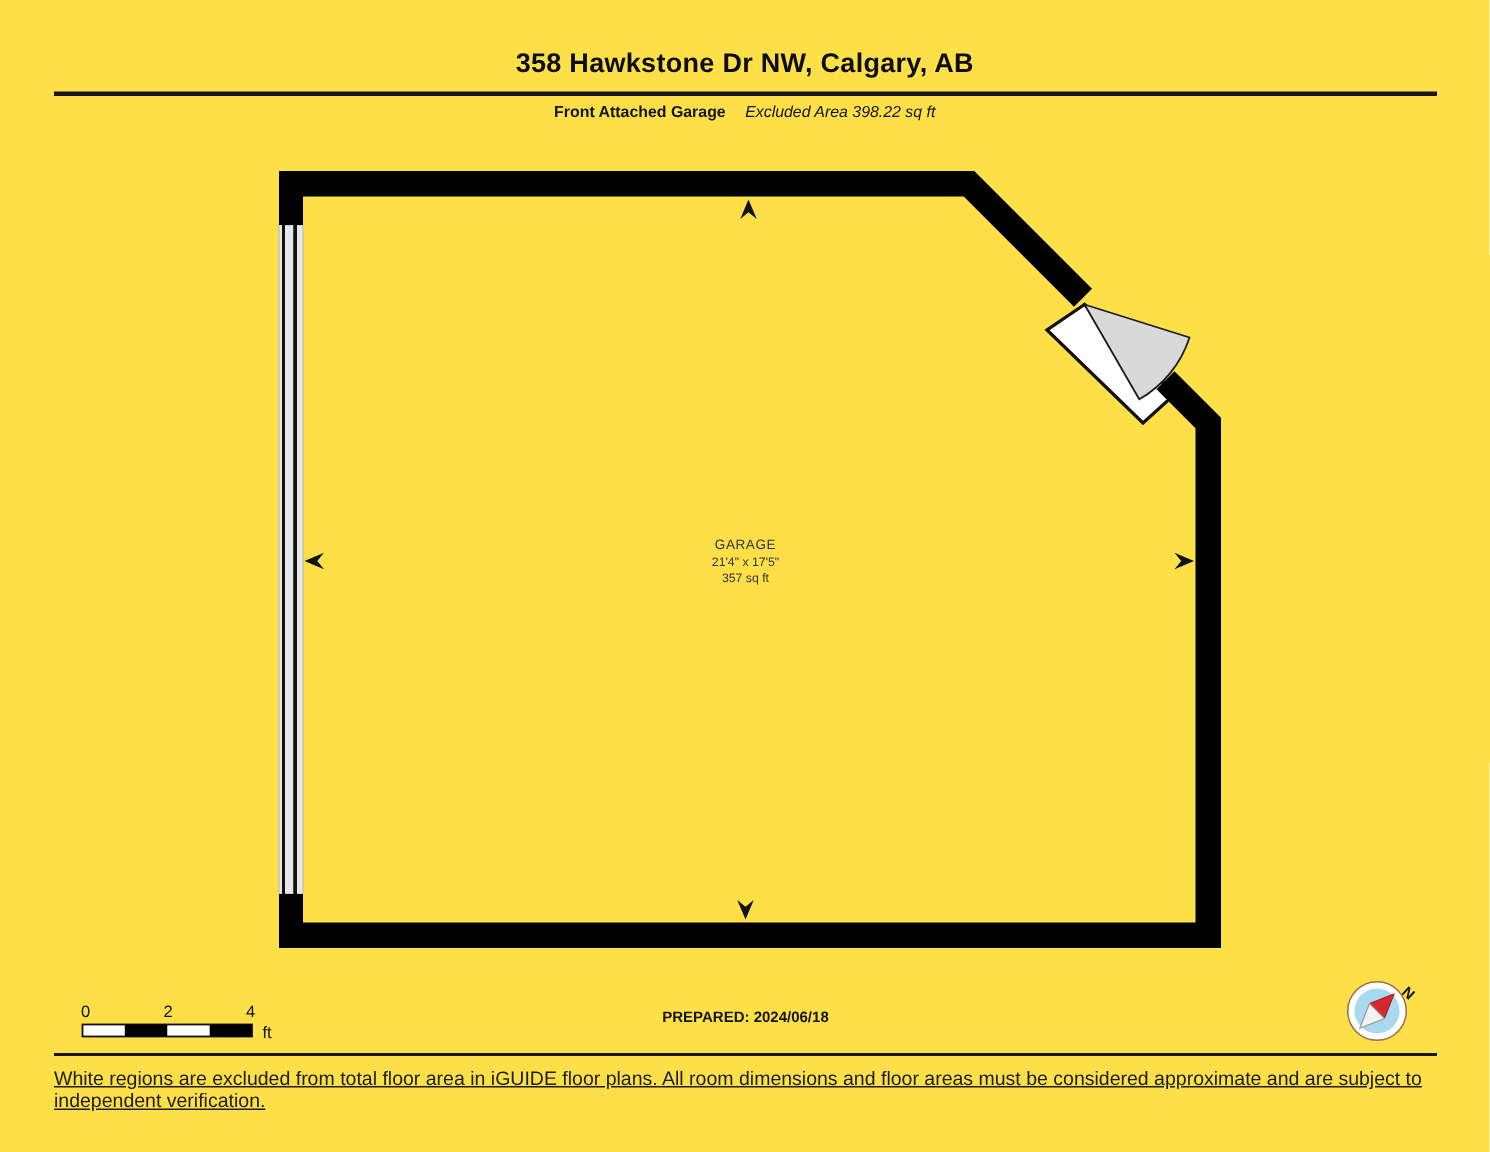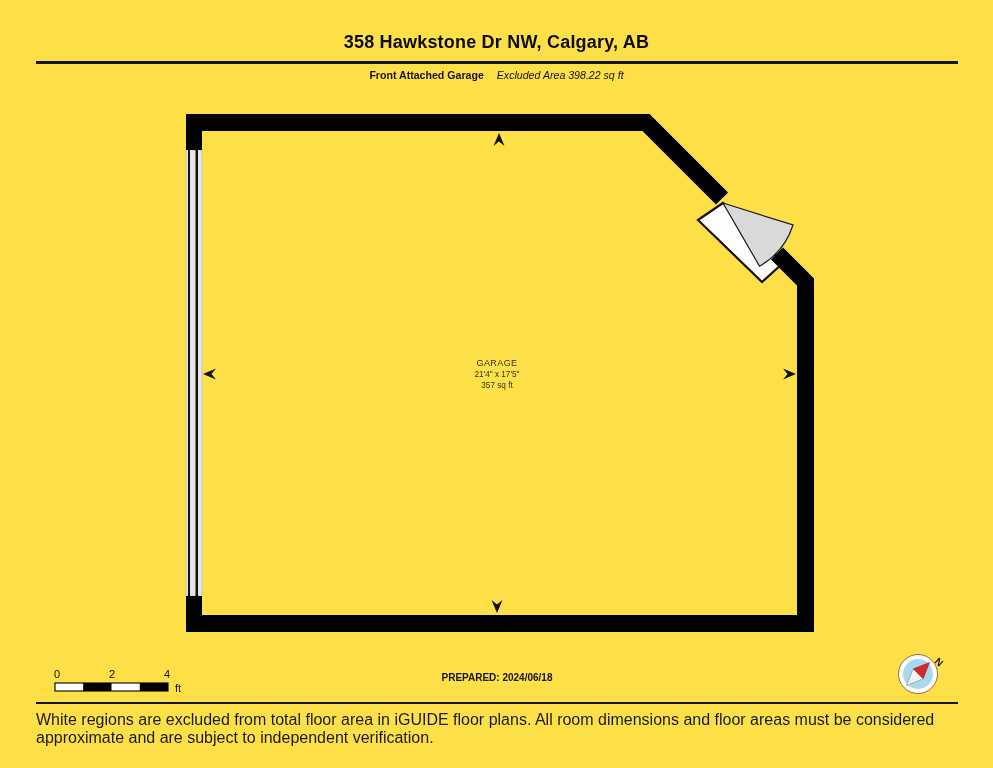--- a/index.html
+++ b/index.html
@@ -28,21 +28,21 @@
   .subheader .floor-label{font-weight:700;}
   .subheader .excluded{font-weight:400;font-style:italic;}
   .plan-svg{position:absolute;top:0;left:0;}
   .room-label{fill:#333;}
   .footer-rule{
     position:absolute;top:702px;left:36px;width:922px;height:2.4px;
     background:#161616;
   }
   .disclaimer{
     position:absolute;top:711px;left:36px;width:920px;
-    font-size:16px;color:#1c1c1c;
+    font-size:13px;color:#1c1c1c;text-decoration:underline;
   }
 </style>
 </head>
 <body>
 
 <div class="page">
 
   <div class="title">358 Hawkstone Dr NW, Calgary, AB</div>
   <div class="header-rule"></div>
 

